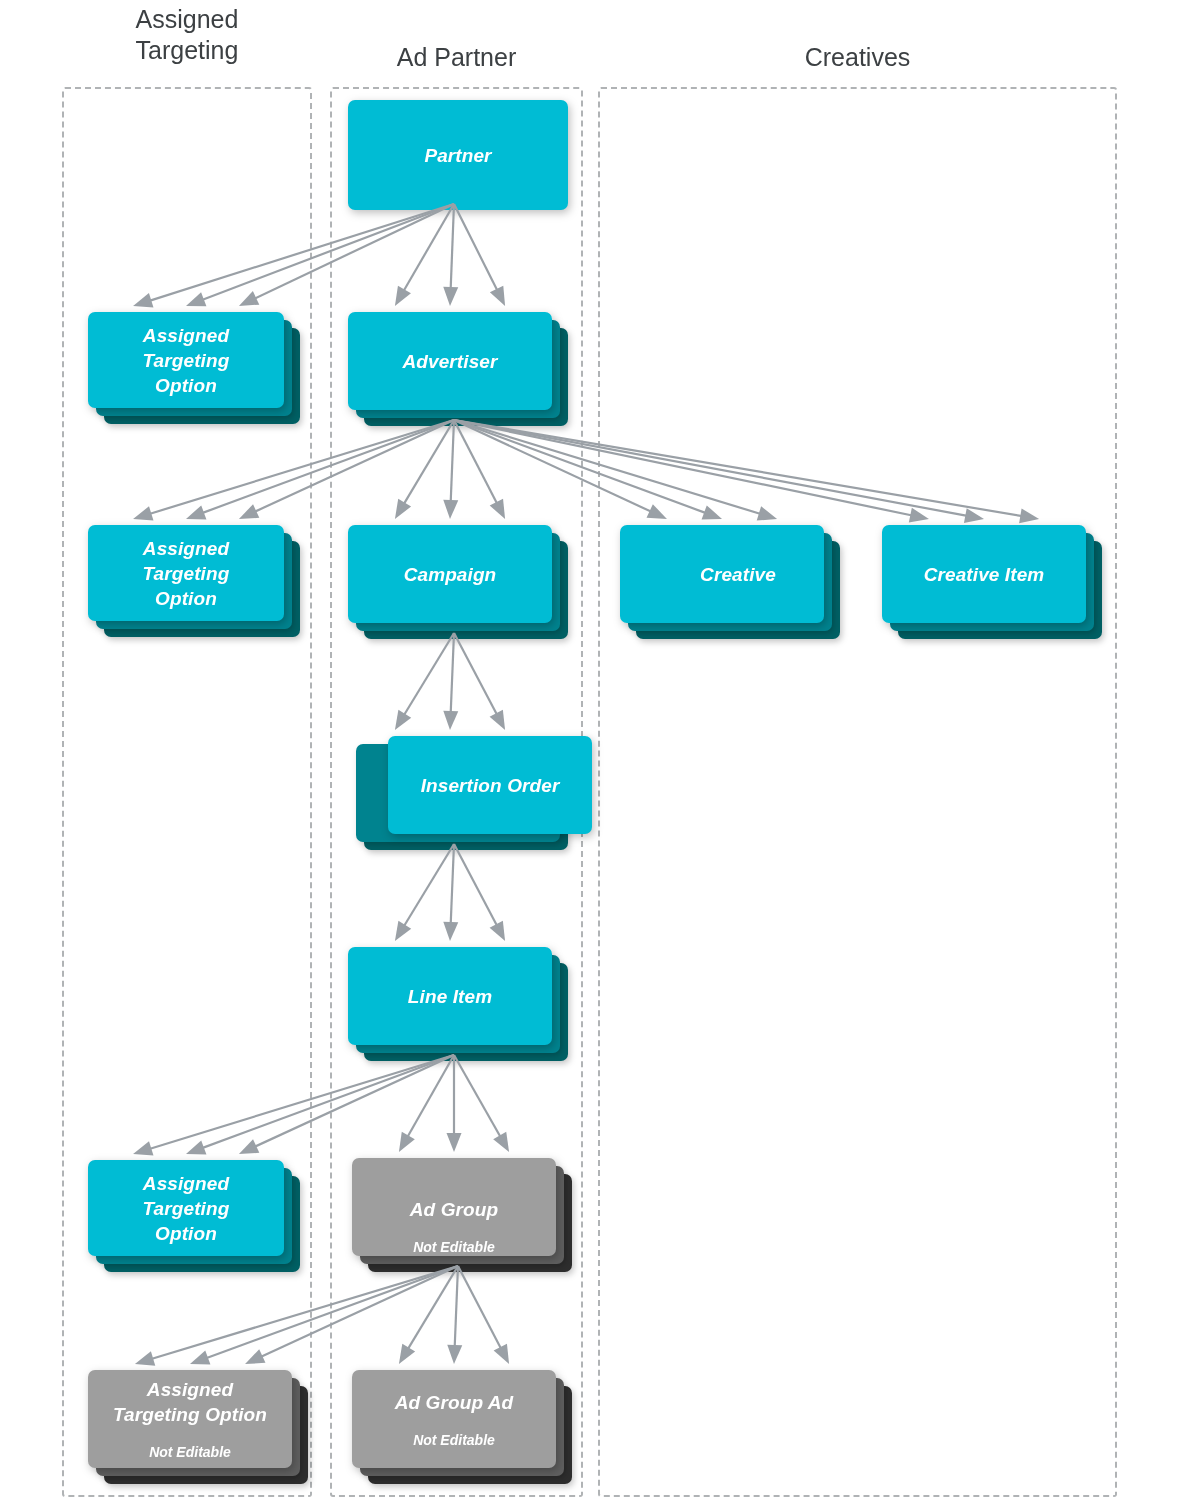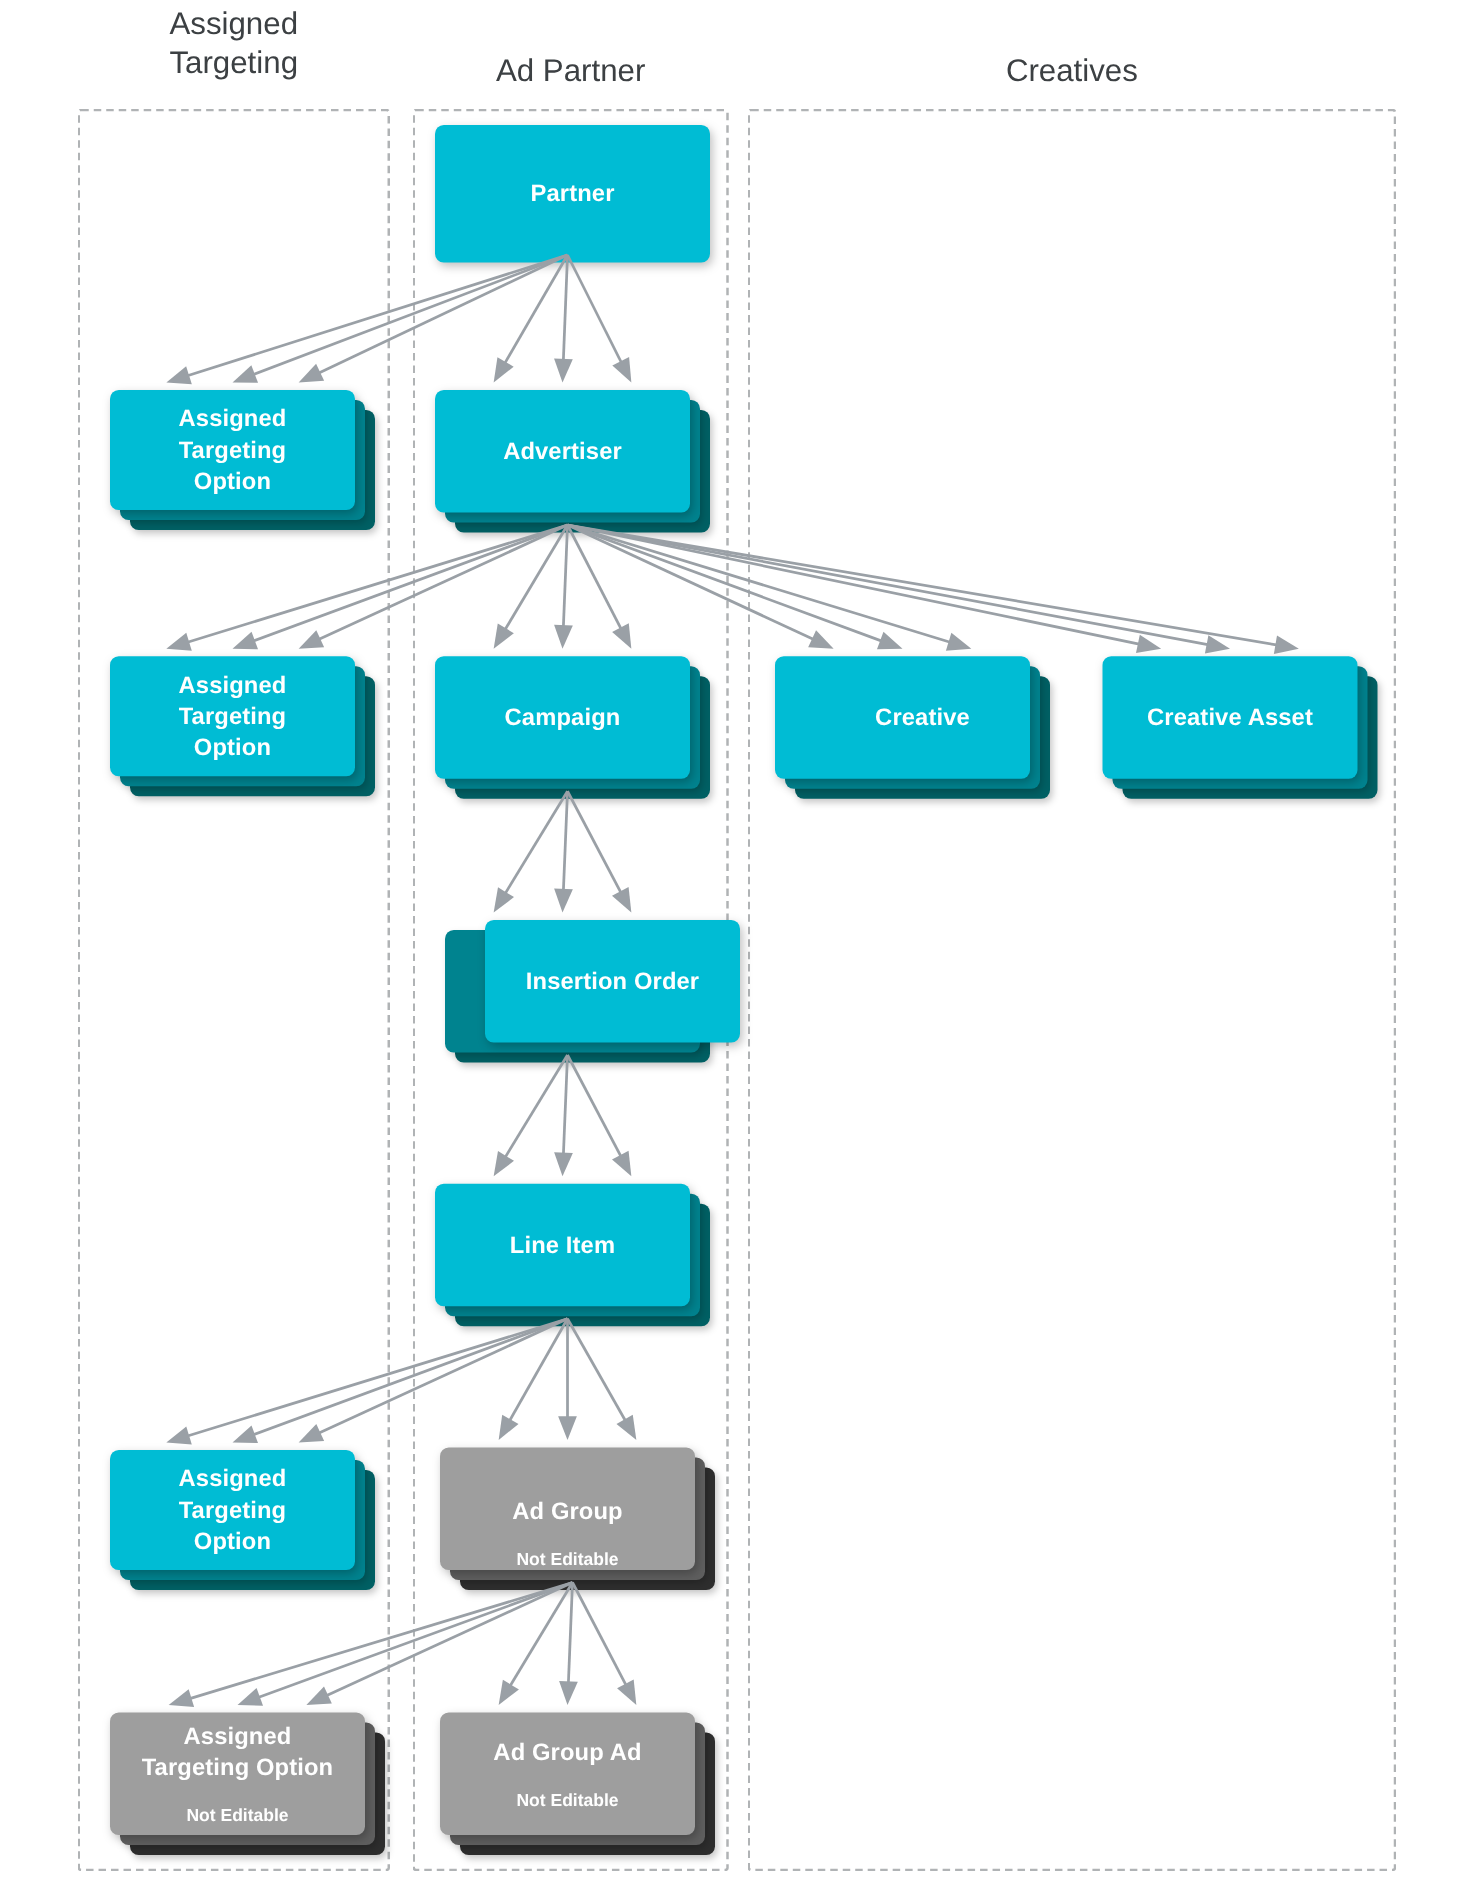--- a/index.html
+++ b/index.html
@@ -38,20 +38,21 @@
 
   
   .node{
     position:absolute;
     box-sizing:border-box;
   }
   .card{
     position:absolute;
     border-radius:7px;
     box-sizing:border-box;
+    font-style:italic;
   }
   .card.s2{ 
     filter:drop-shadow(2px 3px 3px rgba(0,0,0,0.22));
   }
   .card.s1{
     filter:drop-shadow(2px 3px 3px rgba(0,0,0,0.18));
   }
   .card.front{
     filter:drop-shadow(2px 3px 4px rgba(0,0,0,0.25));
     display:flex;
@@ -240,21 +241,21 @@
     <div class="card s1" style="left:8px;top:8px;width:204px;height:98px;"></div>
     <div class="card front" style="left:0;top:0;width:204px;height:98px;padding-left:32px;">
       <div class="node-title">Creative</div>
     </div>
   </div>
 
   <div class="node cyan" style="left:882px;top:525px;width:220px;height:114px;">
     <div class="card s2" style="left:16px;top:16px;width:204px;height:98px;"></div>
     <div class="card s1" style="left:8px;top:8px;width:204px;height:98px;"></div>
     <div class="card front" style="left:0;top:0;width:204px;height:98px;">
-      <div class="node-title">Creative Asset</div>
+      <div class="node-title">Creative Item</div>
     </div>
   </div>
 
   <div class="node cyan" style="left:348px;top:736px;width:220px;height:114px;">
     <div class="card s2" style="left:16px;top:16px;width:204px;height:98px;"></div>
     <div class="card s1" style="left:8px;top:8px;width:204px;height:98px;"></div>
     <div class="card front" style="left:0;top:0;width:204px;height:98px;margin-left:40px;">
       <div class="node-title">Insertion Order</div>
     </div>
   </div>

